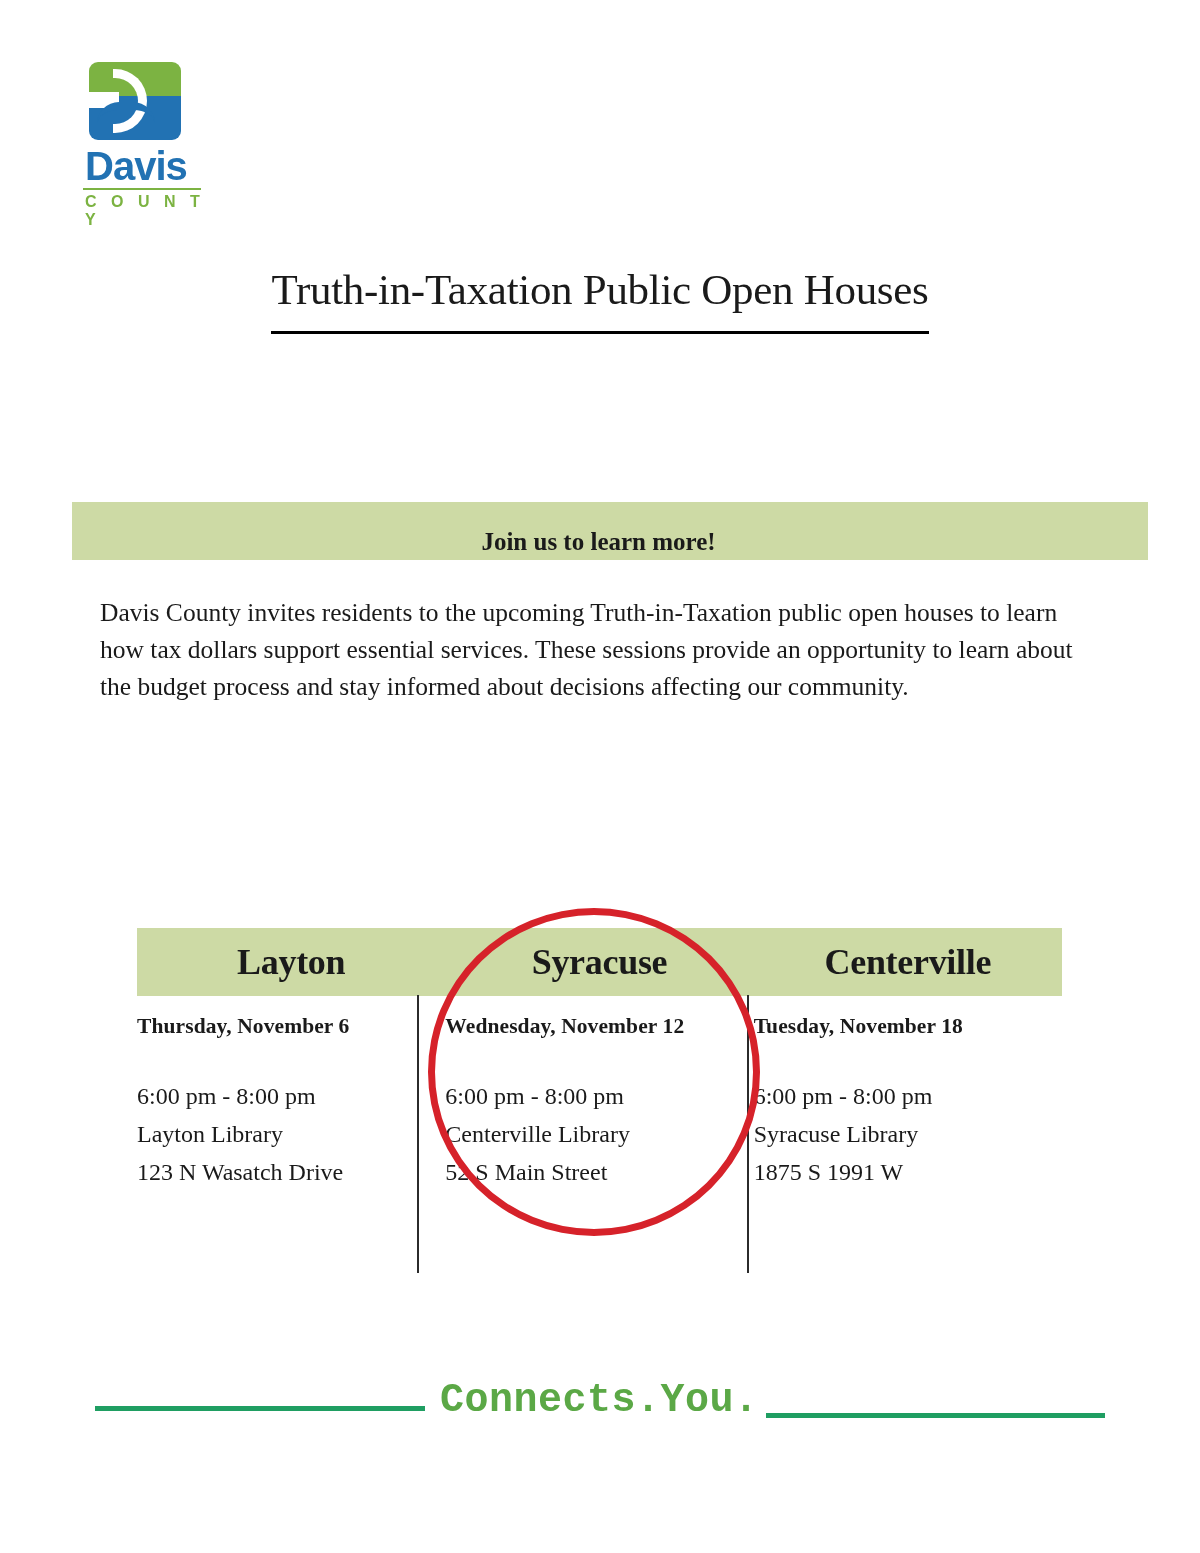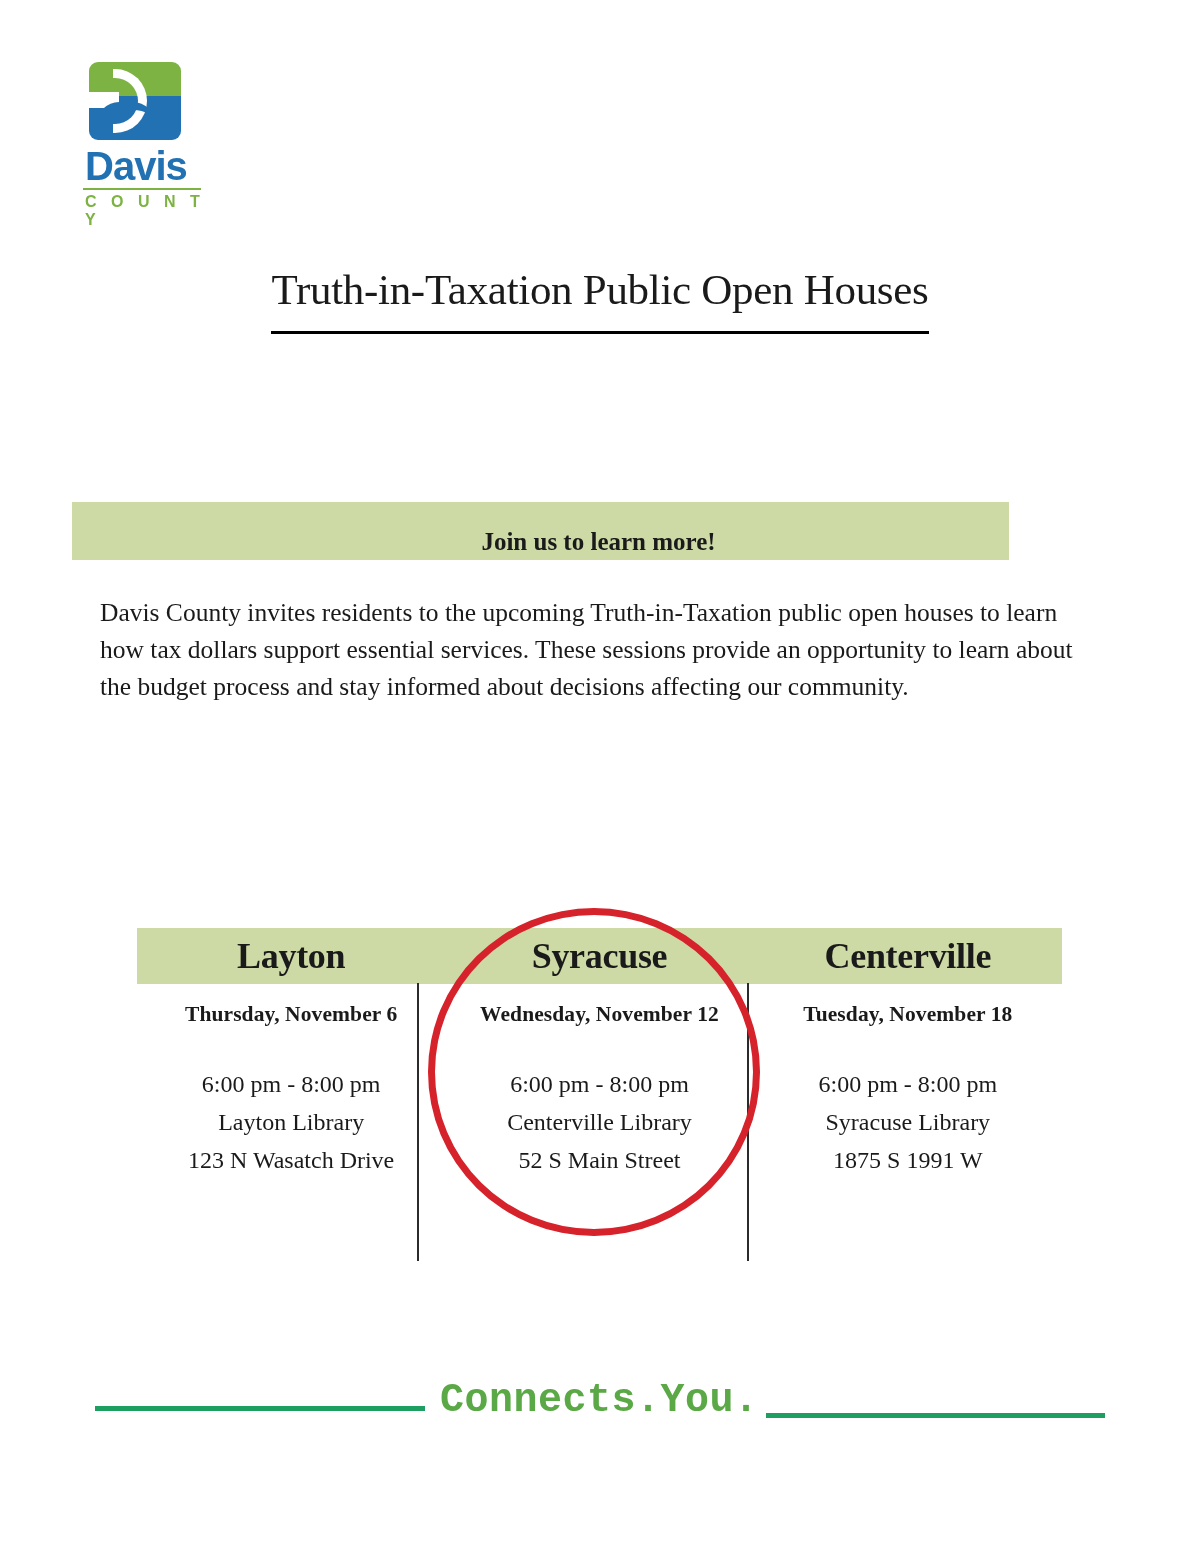--- a/index.html
+++ b/index.html
@@ -107,21 +107,21 @@
   #page-title .ul {
     border-bottom: 3px solid #000000;
     padding-bottom: 18px;
   }
 
   
   #intro-banner {
     position: absolute;
     left: 72px;
     top: 502px;
-    width: 937px;
+    width: 1076px;
     height: 58px;
     background: #cddaa5;
   }
   #intro-heading {
     position: absolute;
     left: 0;
     top: 26px;
     width: 1053px;
     text-align: center;
     font-size: 25px;
@@ -140,41 +140,41 @@
   
   #schedule {
     position: absolute;
     left: 137px;
     top: 928px;
     width: 925px;
   }
   #schedule-header {
     display: flex;
     background: #cddaa5;
-    height: 56px;
+    height: 68px;
   }
   #schedule-header .col {
     flex: 1 1 0;
     display: flex;
     align-items: center;
     justify-content: center;
   }
   .city-name {
     font-size: 36px;
     font-weight: bold;
     letter-spacing: -0.3px;
   }
   #schedule-body {
     display: flex;
     position: relative;
     height: 218px;
   }
   #schedule-body .col {
     flex: 1 1 0;
-    text-align: center;
+    text-align: left;
     padding-top: 18px;
     box-sizing: border-box;
   }
   .event-date {
     font-size: 21.5px;
     font-weight: bold;
     letter-spacing: 0.1px;
   }
   .event-detail-wrap {
     margin-top: 38px;

